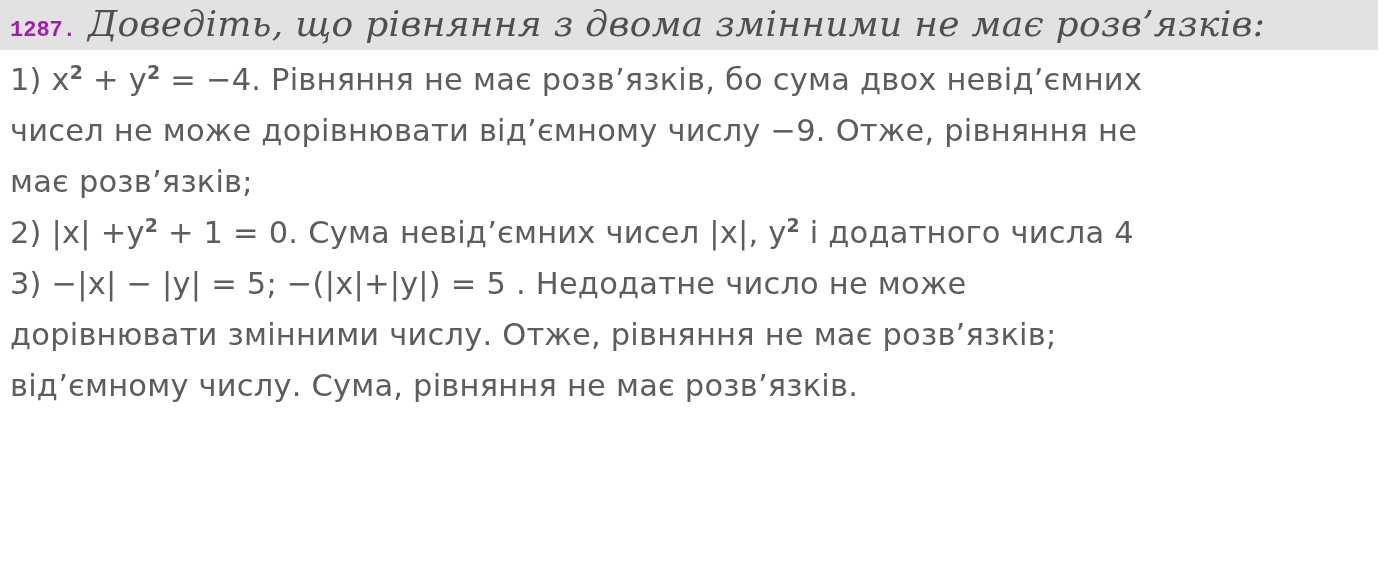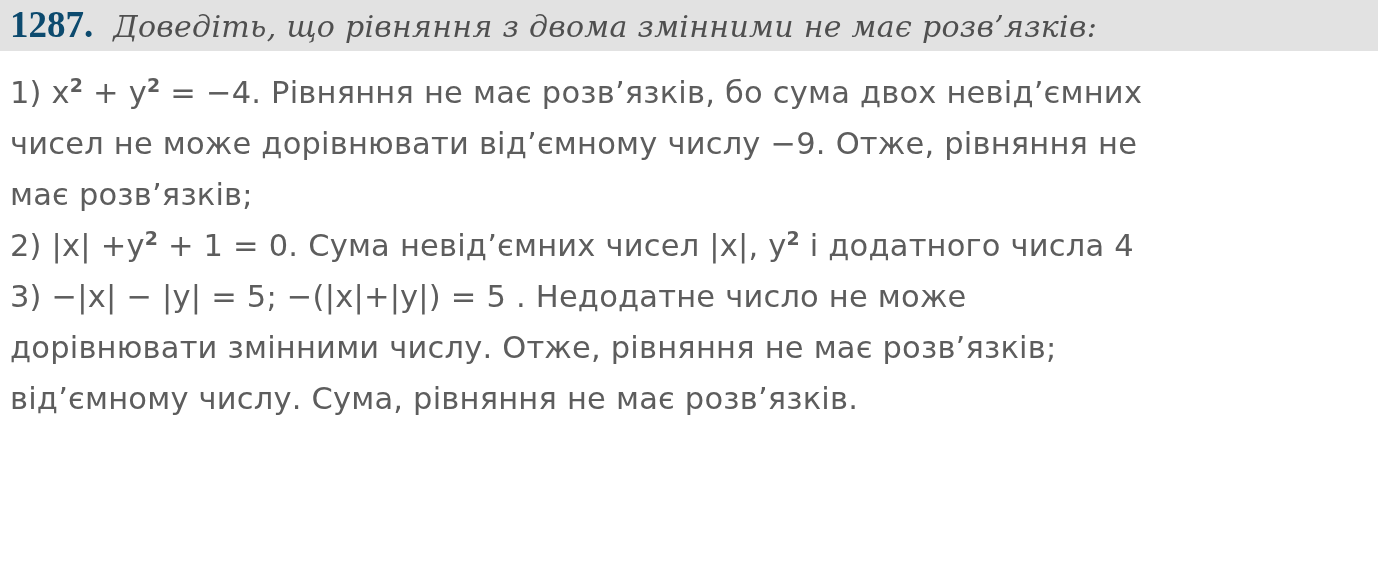--- a/index.html
+++ b/index.html
@@ -23,36 +23,36 @@
   }
   .task-header {
     display: block;
     background: #e2e2e2;
     padding: 6px 8px 8px 10px;
     margin: 0 12px 0 0;
     white-space: nowrap;
     line-height: 1.0;
   }
   .task-number {
-    font-family: Liberation Serif, serif;
+    font-family: Liberation Mono, monospace;
     font-weight: bold;
-    font-size: 37px;
-    color: #0c4a6e;
+    font-size: 22px;
+    color: #a21caf;
     letter-spacing: 0px;
   }
   .task-prompt {
     font-family: "DejaVu Serif", serif;
     font-style: italic;
-    font-size: 30px;
+    font-size: 36px;
     color: #4f4f4f;
     letter-spacing: 0.3px;
-    margin-left: 20px;
+    margin-left: 12px;
   }
   .body-text {
-    padding: 16px 14px 0 10px;
+    padding: 4px 14px 0 10px;
   }
   .solution-line {
     font-family: "DejaVu Sans", sans-serif;
     font-size: 30.5px;
     line-height: 51px;
     color: #5d5d5d;
     letter-spacing: 0.2px;
     white-space: pre-wrap;
   }
   .solution-line sup {

